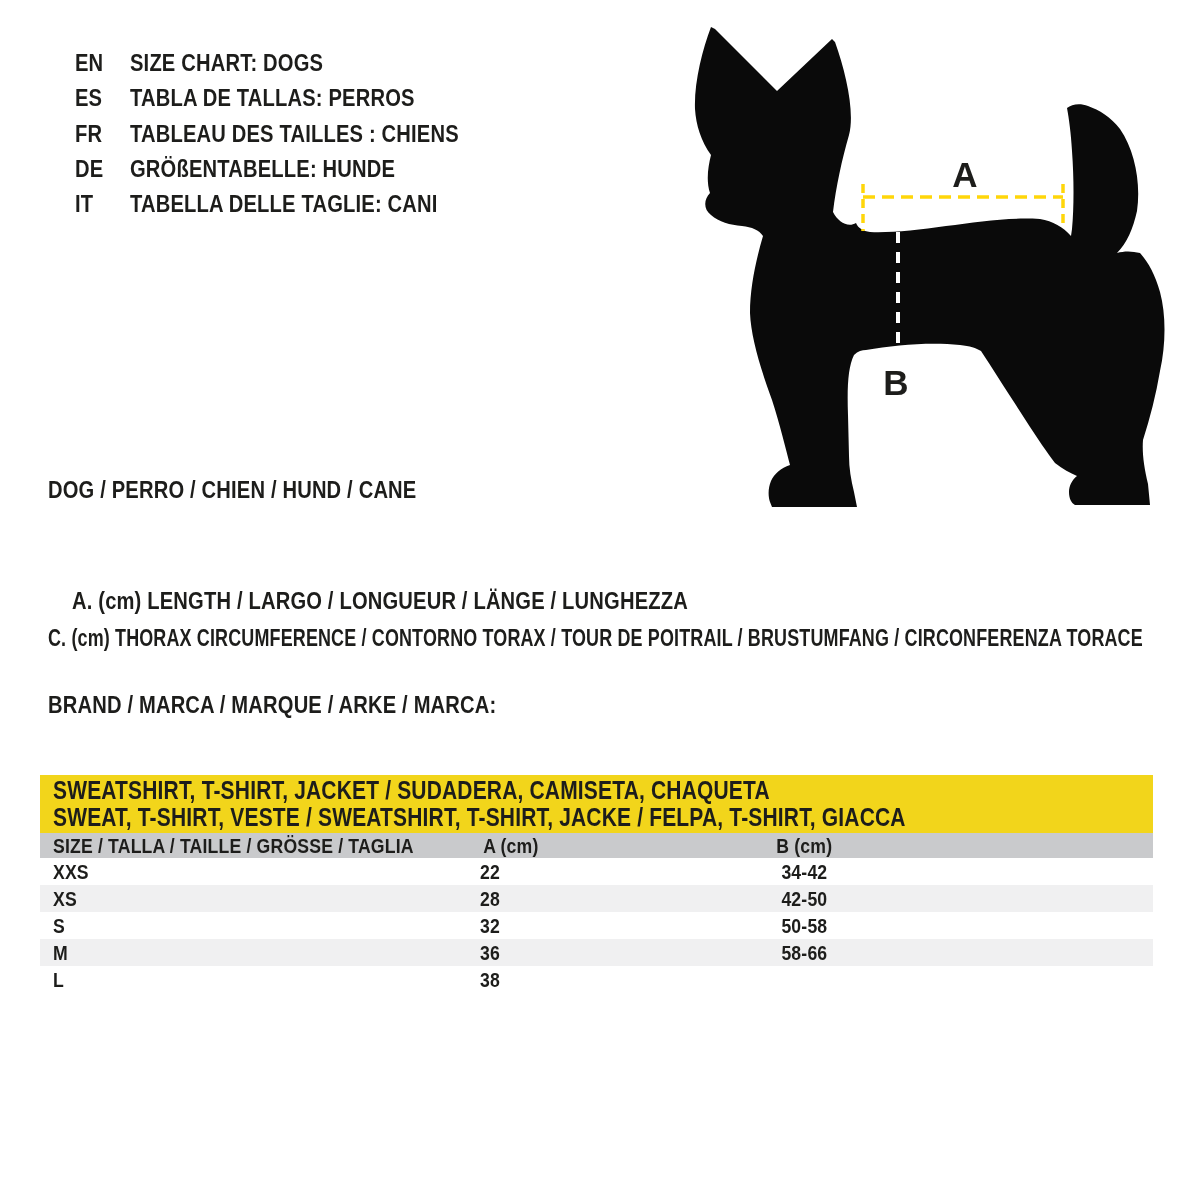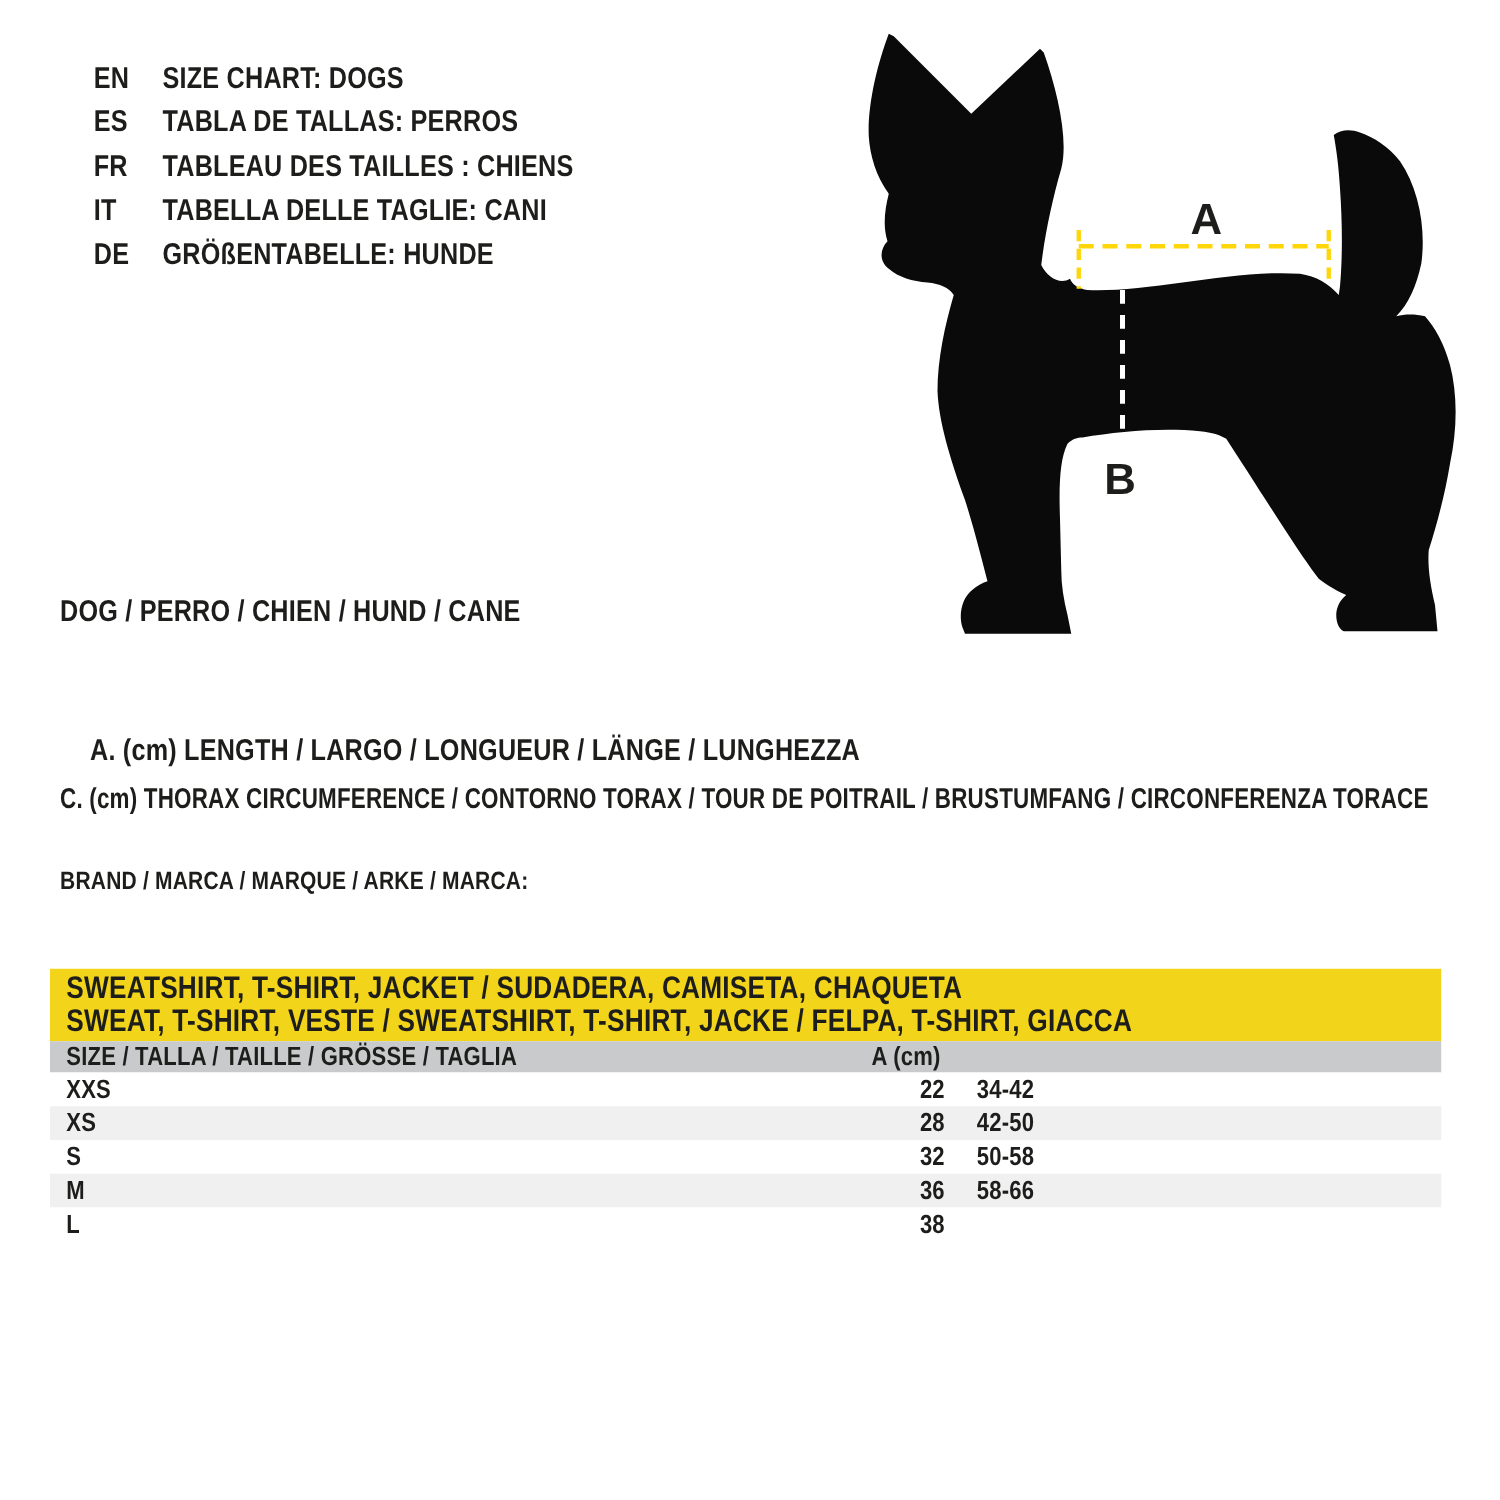--- a/index.html
+++ b/index.html
@@ -30,58 +30,58 @@
 
   
   .dog-figure { left: 680px; top: 15px; width: 500px; height: 500px; }
   .dog-figure svg { display: block; width: 100%; height: 100%; }
 
   
   .animal-caption { left: 48px; top: 477px; font-size: 24px; line-height: 26px; }
   .legend-length  { left: 48px; top: 588px; font-size: 24px; line-height: 26px; margin-left: 24px; }
   .legend-thorax  { left: 48px; top: 625px; font-size: 23px; line-height: 26px; }
   .legend-thorax .cond { transform: scaleX(0.78); }
-  .brand-caption  { left: 48px; top: 692px; font-size: 20px; line-height: 26px; }
+  .brand-caption  { left: 48px; top: 692px; font-size: 24px; line-height: 26px; }
 
   
   .size-table { left: 40px; top: 775px; width: 1113px; }
   .table-banner {
     background: var(--band_yellow, #f2d51b);
     height: 58px;
     display: flex; flex-direction: column; justify-content: center;
     padding-left: 13px; box-sizing: border-box;
   }
   .table-banner .cond { font-size: 25px; line-height: 27.5px; }
   .trow { position: relative; height: 27px; line-height: 27px; font-size: 21px; }
   .thead { height: 25px; line-height: 25px; background: var(--header_gray, #c9cacc); text-decoration: underline; }
   .trow:nth-child(odd) { background: #ffffff; }
   .trow:nth-child(even) { background: var(--stripe_gray, #f0f0f1); }
   .thead, .thead.trow { background: var(--header_gray, #c9cacc); }
   .cell-size { position: absolute; left: 13px; top: 0; }
-  .cell-a { position: absolute; left: 438px; top: 0; width: 280px; text-align: right; }
+  .cell-a { position: absolute; left: 438px; top: 0; width: 280px; text-align: left; }
   .cell-b { position: absolute; left: 624px; top: 0; width: 280px; text-align: center; }
 </style>
 </head>
 <body>
 
 <section class="abs lang-block">
   <div class="lang-row">
     <span class="lang-code"><span class="cond">EN</span></span><span class="cond">SIZE CHART: DOGS</span>
   </div>
   <div class="lang-row">
     <span class="lang-code"><span class="cond">ES</span></span><span class="cond">TABLA DE TALLAS: PERROS</span>
   </div>
   <div class="lang-row">
     <span class="lang-code"><span class="cond">FR</span></span><span class="cond">TABLEAU DES TAILLES : CHIENS</span>
   </div>
   <div class="lang-row">
-    <span class="lang-code"><span class="cond">IT</span></span><span class="cond">TABELLA DELLE TAGLIE: CANI</span>
+    <span class="lang-code"><span class="cond">DE</span></span><span class="cond">GRÖßENTABELLE: HUNDE</span>
   </div>
   <div class="lang-row">
-    <span class="lang-code"><span class="cond">DE</span></span><span class="cond">GRÖßENTABELLE: HUNDE</span>
+    <span class="lang-code"><span class="cond">IT</span></span><span class="cond">TABELLA DELLE TAGLIE: CANI</span>
   </div>
 </section>
 
 <div class="abs dog-figure">
   <svg viewBox="0 0 500 500" xmlns="http://www.w3.org/2000/svg">
     <path fill="var(--silhouette, #0a0a0a)" d="M 31,12
          C 22,36 14,68 15,94
          C 16,110 21,126 31,140
          C 28,152 26,166 30,178
          C 24,184 23,194 31,200
@@ -150,20 +150,21 @@
 </div>
 
 <div class="abs size-table">
   <div class="table-banner">
     <div><span class="cond">SWEATSHIRT, T-SHIRT, JACKET / SUDADERA, CAMISETA, CHAQUETA</span></div>
     <div><span class="cond">SWEAT, T-SHIRT, VESTE / SWEATSHIRT, T-SHIRT, JACKE / FELPA, T-SHIRT, GIACCA</span></div>
   </div>
   <div class="trow thead">
     <span class="cell-size"><span class="cond">SIZE / TALLA / TAILLE / GRÖSSE / TAGLIA</span></span>
     <span class="cell-a"><span class="cond center">A (cm)</span></span>
+    <span class="cell-b"><span class="cond center">B (cm)</span></span>
   </div>
   <div class="trow">
     <span class="cell-size"><span class="cond">XXS</span></span>
     <span class="cell-a"><span class="cond center">22</span></span>
     <span class="cell-b"><span class="cond center">34-42</span></span>
   </div>
   <div class="trow">
     <span class="cell-size"><span class="cond">XS</span></span>
     <span class="cell-a"><span class="cond center">28</span></span>
     <span class="cell-b"><span class="cond center">42-50</span></span>

